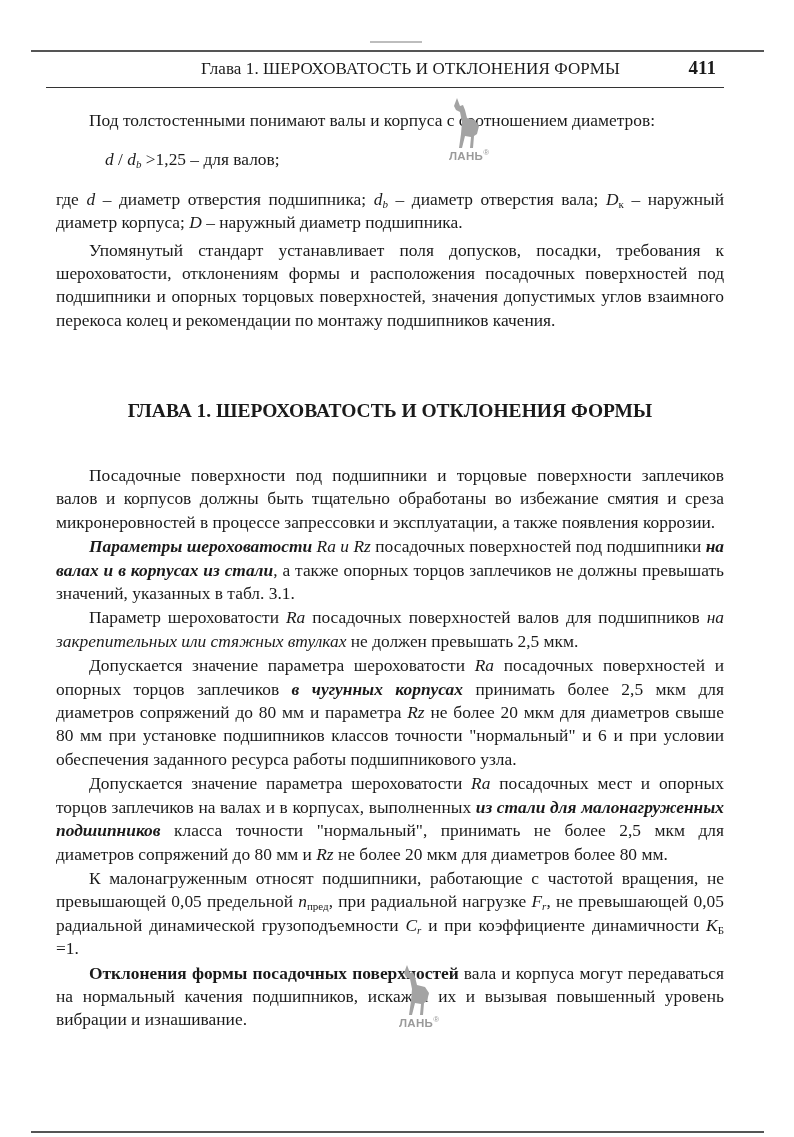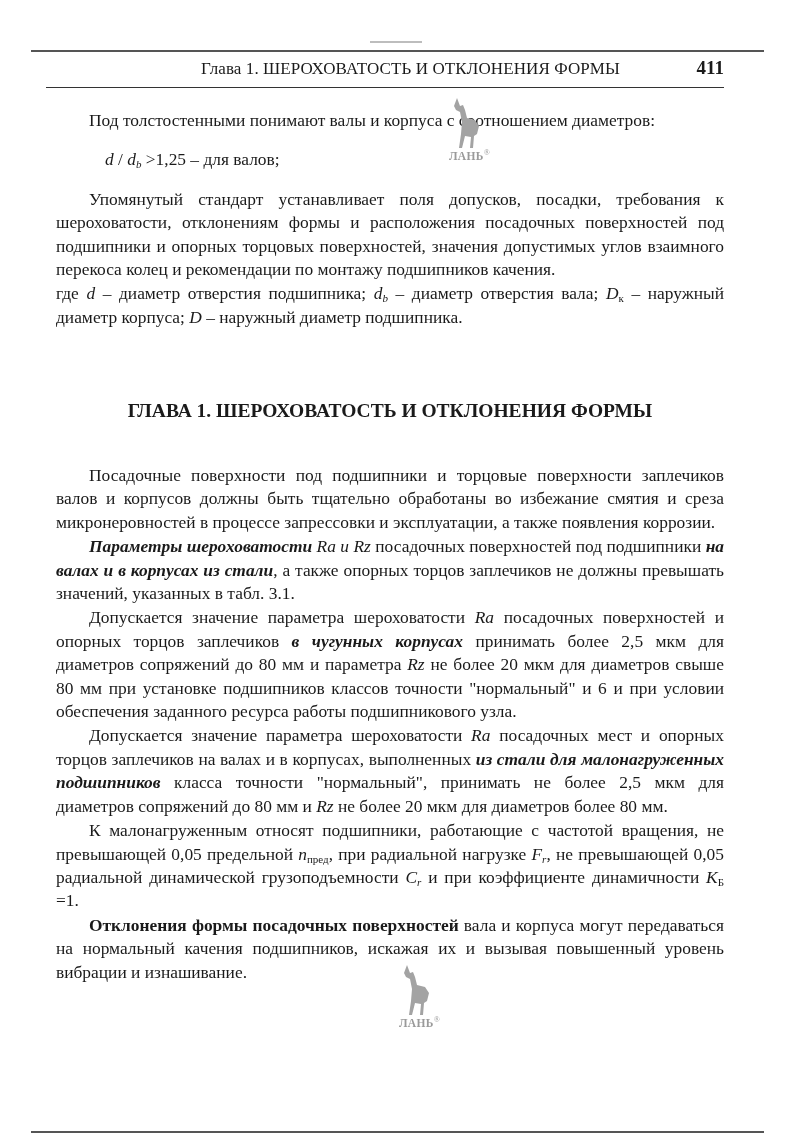--- a/index.html
+++ b/index.html
@@ -2,71 +2,72 @@
 <html><head>
 <meta charset="utf-8">
 <style>
   html, body { margin: 0; padding: 0; background: #ffffff; }
   body { width: 794px; height: 1137px; position: relative; overflow: hidden;
          font-family: "Liberation Serif", "DejaVu Serif", serif; color: #1a1a1a; }
   .top-mark { position: absolute; left: 370px; top: 41px; width: 52px; height: 2px; background: #bdbdbd; }
   .top-rule { position: absolute; left: 31px; top: 50px; width: 733px; height: 2px; background: #555; }
   .running-head { position: absolute; left: 46px; top: 59px; width: 678px; height: 28px; }
   .rh-title { position: absolute; left: 0; width: 574px; text-align: right; top: 0; font-size: 17px; letter-spacing: 0.1px; }
-  .rh-page { position: absolute; right: 0; top: -2px; font-size: 19px; font-weight: bold; font-family: Liberation Serif, serif; }
+  .rh-page { position: absolute; right: 8px; top: -2px; font-size: 19px; font-weight: bold; font-family: Liberation Serif, serif; }
   .rh-rule { position: absolute; left: 46px; top: 87px; width: 678px; height: 1px; background: #333; }
   .bottom-rule { position: absolute; left: 31px; top: 1131px; width: 733px; height: 2px; background: #555; }
 
   .text { position: absolute; left: 56px; width: 668px; font-size: 17.4px; line-height: 23.4px; text-align: justify; }
   .p { margin: 0; text-indent: 33px; }
   .p + .p { margin-top: 1px; }
   .noind { text-indent: 0; }
   .formula { margin: 16px; padding-left: 33px; font-size: 17.4px; line-height: 23.4px; }
   i.v { font-style: italic; }
   .bi { font-weight: bold; font-style: italic; }
   .b { font-weight: bold; }
   sub { font-size: 11px; vertical-align: -3px; line-height: 0; }
 
   .chapter-title { position: absolute; left: 56px; width: 668px; top: 398px; text-align: center;
                    font-weight: bold; font-size: 19.5px; line-height: 26px; }
 
   .watermark { position: absolute; width: 40px; height: 66px; }
   .watermark svg { display: block; }
-  .wm-label { position: absolute; left: 2px; bottom: 0; font-family: Liberation Serif, serif; font-weight: bold;
+  .wm-label { position: absolute; left: 2px; bottom: 0; font-family: Liberation Sans, sans-serif; font-weight: bold;
               font-size: 11.5px; color: #9a9a9a; letter-spacing: 0.3px; }
   .wm-reg { font-size: 8px; vertical-align: 5px; font-weight: normal; }
 </style>
 </head>
 <body>
 
 <div class="top-mark"></div>
 <div class="top-rule"></div>
 
 <div class="running-head">
   <span class="rh-title">Глава 1. ШЕРОХОВАТОСТЬ И ОТКЛОНЕНИЯ ФОРМЫ</span>
   <span class="rh-page">411</span>
 </div>
 <div class="rh-rule"></div>
 
 <div class="text" style="top:109px;">
   <p class="p">Под толстостенными понимают валы и корпуса с соотношением диаметров:</p>
   <p class="formula"><i class="v">d</i><span> / </span><i class="v">d</i><sub><i>b</i></sub><span> &gt;1,25 – для валов;</span></p>
+  <p class="p noind"><span>где </span><i class="v">d</i><span> – диаметр отверстия подшипника; </span><i class="v">d</i><sub><i>b</i></sub><span> – диаметр отверстия вала; </span><i class="v">D</i><sub>к</sub><span> – наружный диаметр корпуса; </span><i class="v">D</i><span> – наружный диаметр подшипника.</span></p>
   <p class="p" style="margin-top:4px;">Упомянутый стандарт устанавливает поля допусков, посадки, требования к шероховатости, отклонениям формы и расположения посадочных поверхностей под подшипники и опорных торцовых поверхностей, значения допустимых углов взаимного перекоса колец и рекомендации по монтажу подшипников качения.</p>
-  <p class="p noind"><span>где </span><i class="v">d</i><span> – диаметр отверстия подшипника; </span><i class="v">d</i><sub><i>b</i></sub><span> – диаметр отверстия вала; </span><i class="v">D</i><sub>к</sub><span> – наружный диаметр корпуса; </span><i class="v">D</i><span> – наружный диаметр подшипника.</span></p>
 </div>
 
 <div class="chapter-title">
   <div>ГЛАВА 1. ШЕРОХОВАТОСТЬ И ОТКЛОНЕНИЯ ФОРМЫ</div>
 </div>
 
 <div class="text" style="top:464px;">
   <p class="p">Посадочные поверхности под подшипники и торцовые поверхности заплечиков валов и корпусов должны быть тщательно обработаны во избежание смятия и среза микронеровностей в процессе запрессовки и эксплуатации, а также появления коррозии.</p>
 
   <p class="p"><span class="bi">Параметры шероховатости</span> <i class="v">Ra</i><i class="v"> и </i><i class="v">Rz</i><span> посадочных поверхностей под подшипники </span><span class="bi">на валах и в корпусах из стали</span><span>, а также опорных торцов заплечиков не должны превышать значений, указанных в табл. 3.1.</span></p>
 
+  <p class="p"><span>Параметр шероховатости </span><i class="v">Ra</i><span> посадочных поверхностей валов для подшипников </span><i class="v">на закрепительных или стяжных втулках</i><span> не должен превышать 2,5 мкм.</span></p>
 
   <p class="p"><span>Допускается значение параметра шероховатости </span><i class="v">Ra</i><span> посадочных поверхностей и опорных торцов заплечиков </span><span class="bi">в чугунных корпусах</span><span> принимать более 2,5 мкм для диаметров сопряжений до 80 мм и параметра </span><i class="v">Rz</i><span> не более 20 мкм для диаметров свыше 80 мм при установке подшипников классов точности "нормальный" и 6 и при условии обеспечения заданного ресурса работы подшипникового узла.</span></p>
 
   <p class="p"><span>Допускается значение параметра шероховатости </span><i class="v">Ra</i><span> посадочных мест и опорных торцов заплечиков на валах и в корпусах, выполненных </span><span class="bi">из стали для малонагруженных подшипников</span><span> класса точности "нормальный", принимать не более 2,5 мкм для диаметров сопряжений до 80 мм и </span><i class="v">Rz</i><span> не более 20 мкм для диаметров более 80 мм.</span></p>
 
   <p class="p"><span>К малонагруженным относят подшипники, работающие с частотой вращения, не превышающей 0,05 предельной </span><i class="v">n</i><sub>пред</sub><span>, при радиальной нагрузке </span><i class="v">F</i><sub><i>r</i></sub><span>, не превышающей 0,05 радиальной динамической грузоподъемности </span><i class="v">C</i><sub><i>r</i></sub><span> и при коэффициенте динамичности </span><i class="v">K</i><sub>Б</sub><span> =1.</span></p>
 
   <p class="p"><span class="b">Отклонения формы посадочных поверхностей</span><span> вала и корпуса могут передаваться на нормальный качения подшипников, искажая их и вызывая повышенный уровень вибрации и изнашивание.</span></p>
 </div>
 

